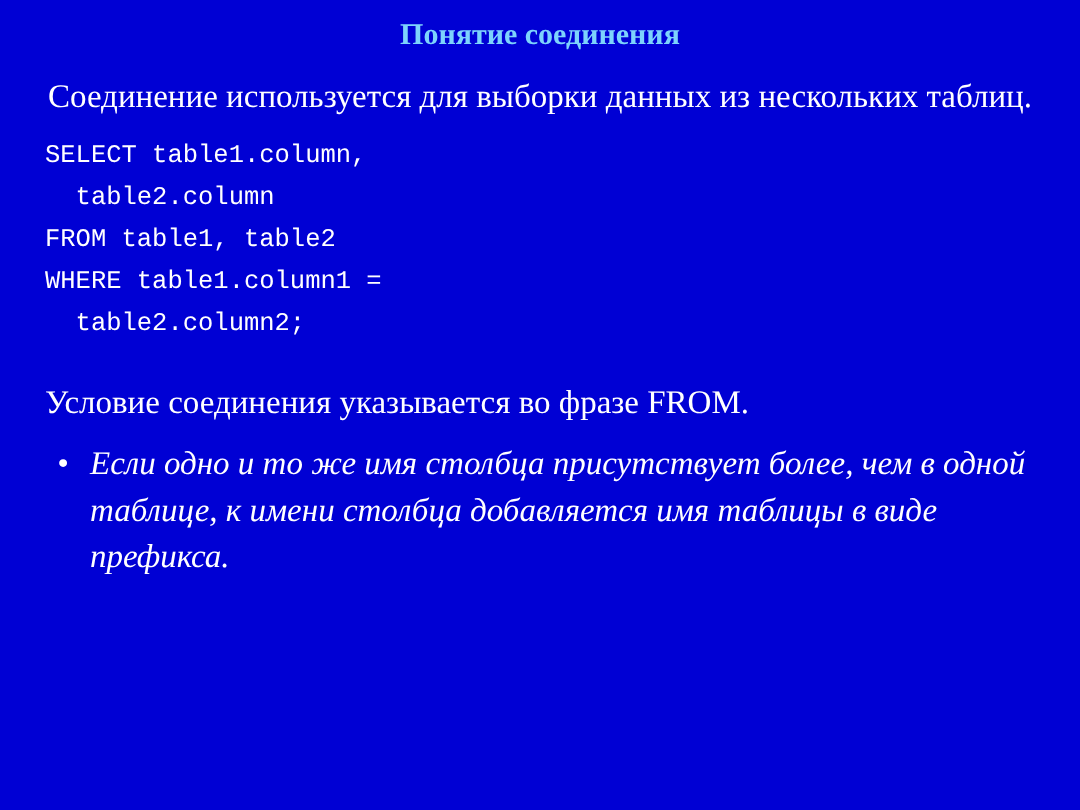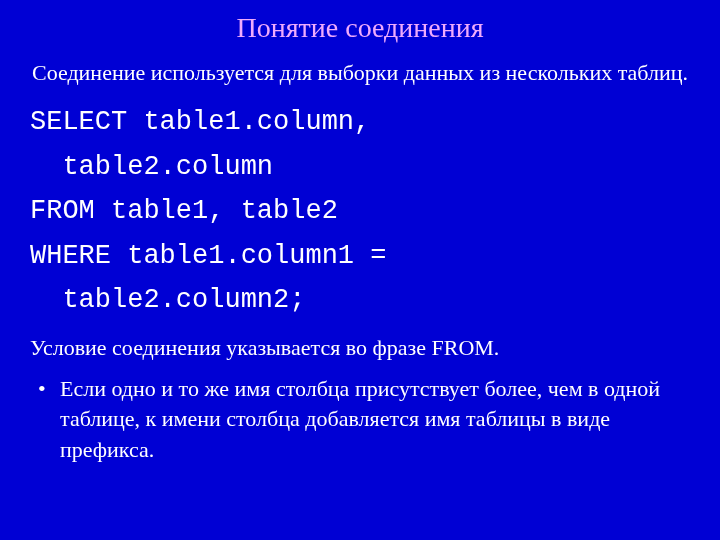--- a/index.html
+++ b/index.html
@@ -10,53 +10,54 @@
     body {
       width: 720px;
       height: 540px;
       background: #0000d4;
       color: #ffffff;
       font-family: 'Times New Roman', serif;
       padding: 12px 30px 20px 30px;
       overflow: hidden;
     }
     .title {
-      color: #f0abfc;
-      font-size: 28px;
-      font-weight: normal;
+      color: #7dd3fc;
+      font-size: 20px;
+      font-weight: bold;
       text-align: center;
       margin-bottom: 12px;
     }
     .intro {
       font-size: 22px;
       line-height: 1.55;
       margin-bottom: 10px;
       text-align: center;
     }
     .code {
       font-family: 'Courier New', monospace;
-      font-size: 27px;
+      font-size: 17px;
       line-height: 1.65;
-      margin-bottom: 10px;
+      margin-bottom: 22px;
       white-space: pre;
     }
     .note {
       font-size: 22px;
       line-height: 1.4;
       margin-bottom: 10px;
     }
     .bullet-list {
       list-style: none;
       padding-left: 0;
     }
     .bullet-item {
       font-size: 22px;
       line-height: 1.4;
       position: relative;
       padding-left: 30px;
+      font-style: italic;
     }
     .bullet-item::before {
       content: "•";
       position: absolute;
       left: 8px;
       top: 0;
       font-size: 22px;
     }
   </style>
 </head>

